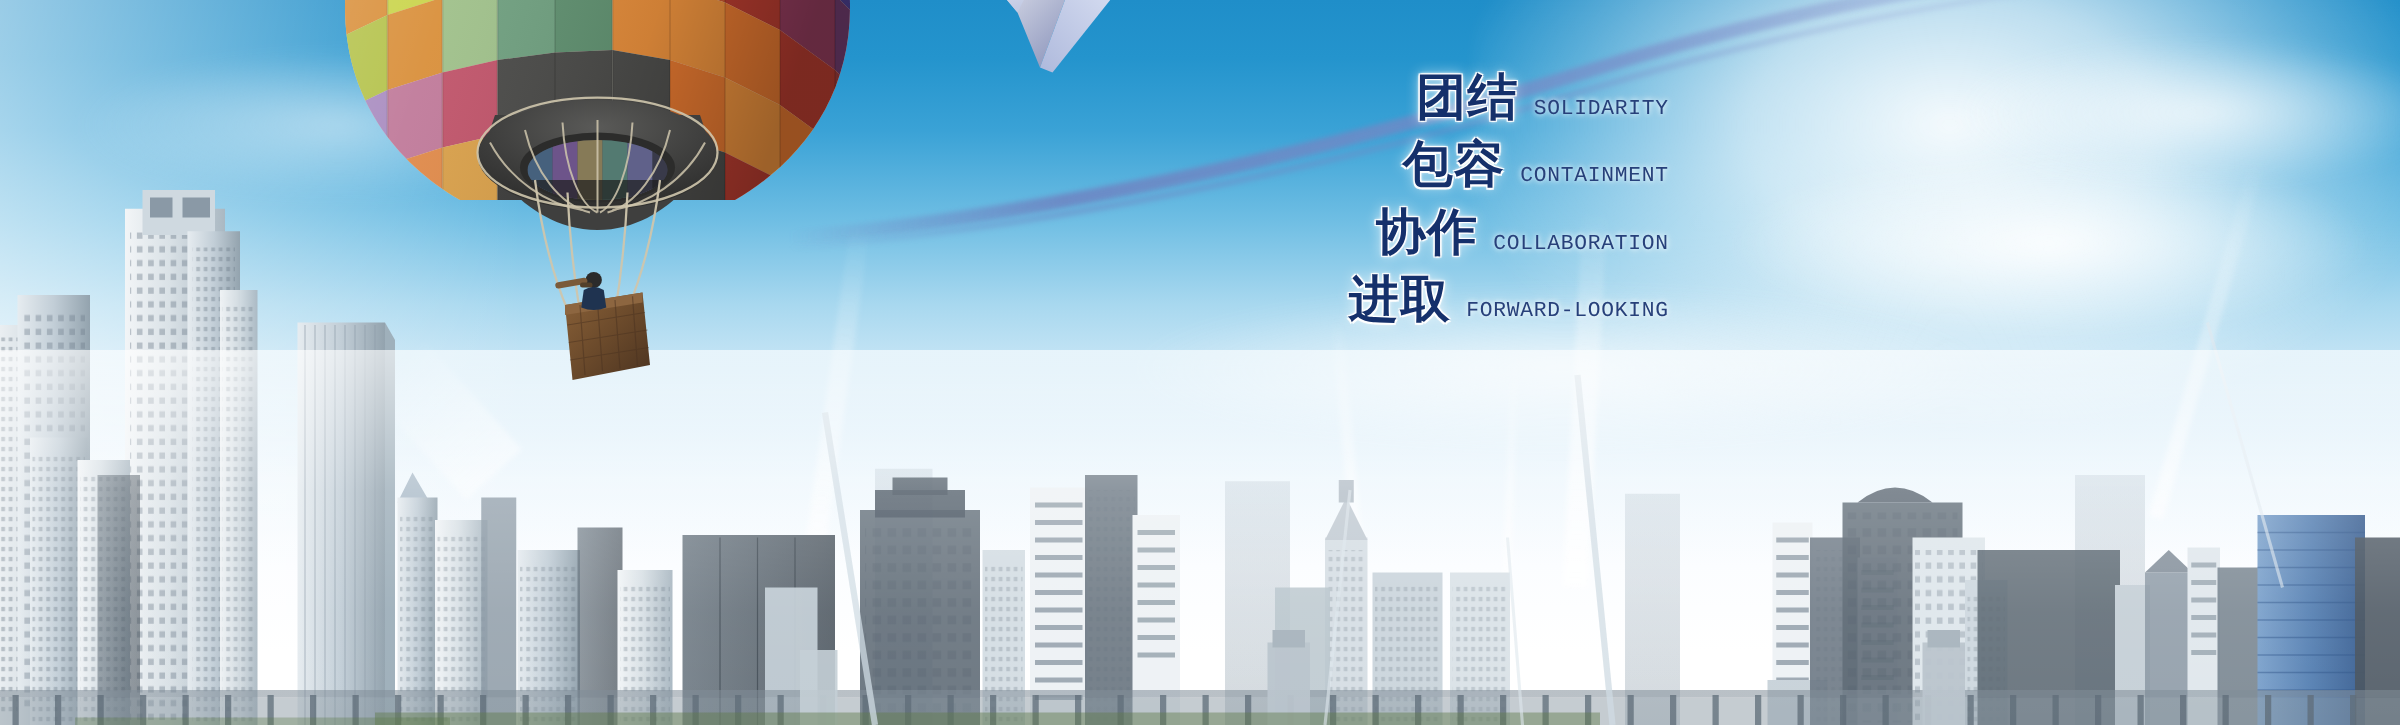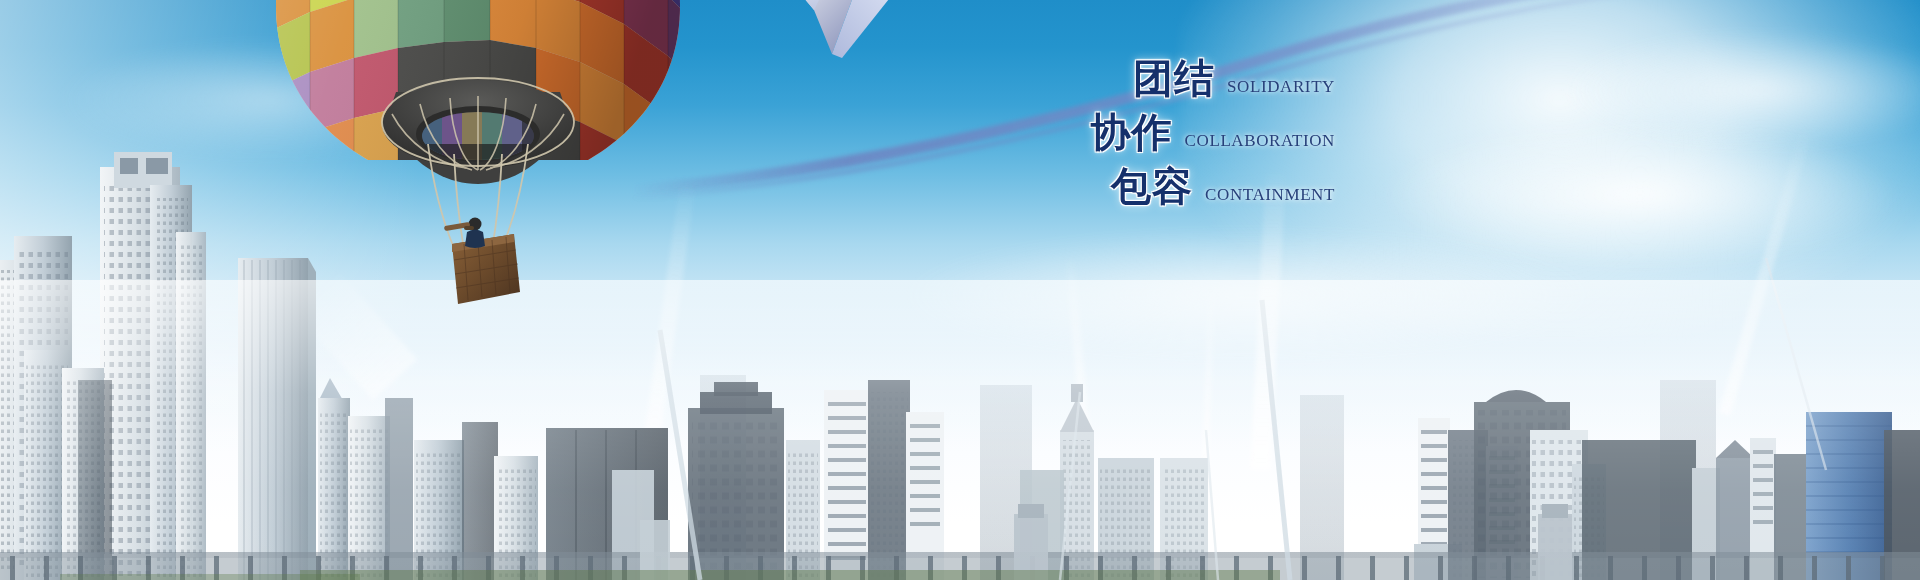--- a/index.html
+++ b/index.html
@@ -109,21 +109,21 @@
     font-size:40px; font-weight:700; letter-spacing:1px;
     color:#15306b;
     text-shadow:
       0 0 3px #ffffff, 0 0 3px #ffffff,
       1px 1px 0 rgba(255,255,255,.95), -1px -1px 0 rgba(255,255,255,.95),
       1px -1px 0 rgba(255,255,255,.95), -1px 1px 0 rgba(255,255,255,.95),
       0 0 10px rgba(255,255,255,.85);
     line-height:1;
   }
   .en{
-    font-family:Liberation Serif, serif;
+    font-family:Liberation Mono, monospace;
     font-size:17px; font-weight:400; letter-spacing:.6px;
     color:#27407a;
     margin-left:12px;
     line-height:1;
     text-shadow:0 0 4px rgba(255,255,255,.9), 0 0 8px rgba(255,255,255,.6);
   }
 </style>
 </head>
 <body>
 
@@ -711,26 +711,30 @@
   </div>
 
   <div class="slogan">
 
     <div class="slogan-line">
       <span class="cn">团结</span>
       <span class="en">SOLIDARITY</span>
     </div>
 
     <div class="slogan-line">
+      <span class="cn">包容</span>
+      <span class="en">CONTAINMENT</span>
+    </div>
+
+    <div class="slogan-line">
       <span class="cn">协作</span>
       <span class="en">COLLABORATION</span>
     </div>
 
     <div class="slogan-line">
-      <span class="cn">包容</span>
-      <span class="en">CONTAINMENT</span>
+      <span class="cn">进取</span>
+      <span class="en">FORWARD-LOOKING</span>
     </div>
 
 
-
   </div>
 
 </div>
 
 </body></html>

